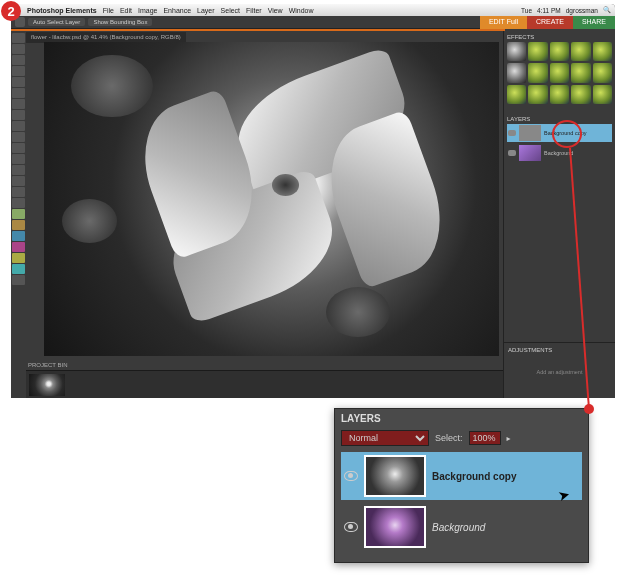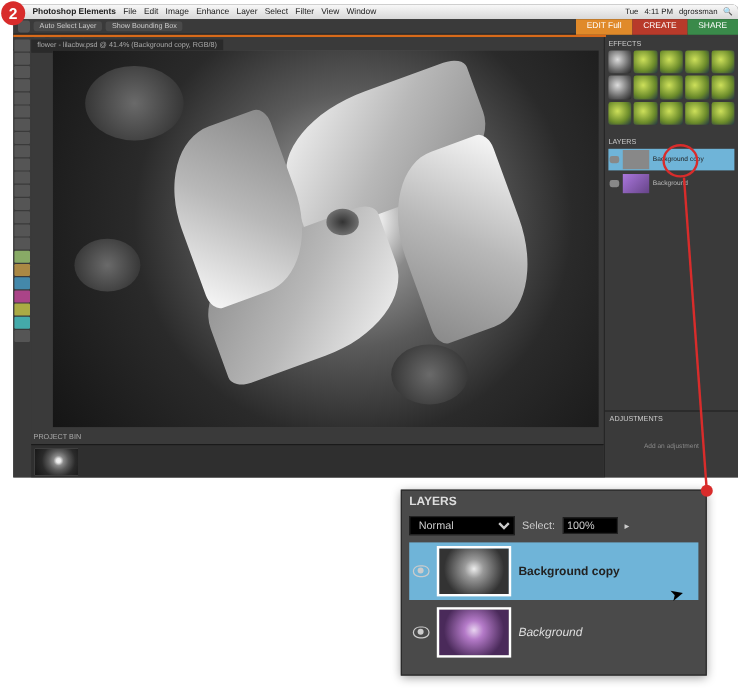--- a/index.html
+++ b/index.html
@@ -74,24 +74,24 @@
   .adjustments { margin-top: auto; padding: 4px; border-top: 1px solid #222; height: 56px; }
   .adj-text { color: #888; font-size: 5.5px; text-align: center; margin-top: 16px; }
   
   .highlight-circle { position: absolute; width: 30px; height: 28px; border: 2.5px solid #d82c2b; border-radius: 50%; top: 120px; right: 44px; z-index: 50; }
   
   .callout-line { position: absolute; z-index: 40; }
   
   .callout { position: absolute; top: 408px; left: 334px; width: 255px; height: 155px; background: #4a4a4a; border: 1px solid #2a2a2a; z-index: 30; box-shadow: 0 2px 8px rgba(0,0,0,0.4); }
   .callout-hdr { color: #ddd; font-size: 10px; font-weight: bold; padding: 4px 6px; }
   .callout-ctrl { display: flex; align-items: center; gap: 6px; padding: 2px 6px 6px; }
-  .callout-ctrl select, .callout-ctrl input { background: #000000; color: #ccc; border: 1px solid #222; font-size: 9px; padding: 1px 3px; }
+  .callout-ctrl select, .callout-ctrl input { background: #7f1d1d; color: #ccc; border: 1px solid #222; font-size: 9px; padding: 1px 3px; }
   .callout-ctrl select { width: 88px; height: 16px; }
   .callout-ctrl .lbl { color: #ccc; font-size: 9px; }
-  .callout-ctrl input { width: 46px; height: 14px; }
+  .callout-ctrl input { width: 32px; height: 14px; }
   .callout-ctrl .arrow { color: #ccc; font-size: 8px; }
   
   .callout-layers { padding: 0 6px; }
   .clayer { display: flex; align-items: center; gap: 6px; padding: 3px; margin-bottom: 3px; }
   .clayer.sel { background: #6fb4d8; }
   .clayer .eye { width: 14px; height: 10px; position: relative; }
   .clayer .eye::before { content: ""; position: absolute; inset: 0; border: 1px solid #ccc; border-radius: 50% / 60%; }
   .clayer .eye::after { content: ""; position: absolute; top: 2px; left: 4px; width: 5px; height: 5px; background: #ccc; border-radius: 50%; }
   .clayer .thumb { width: 62px; height: 42px; border: 2px solid #fff; background: #888; position: relative; overflow: hidden; }
   .clayer .thumb.bw { background: radial-gradient(circle at 50% 45%, #eee 0%, #999 22%, #333 70%); }

